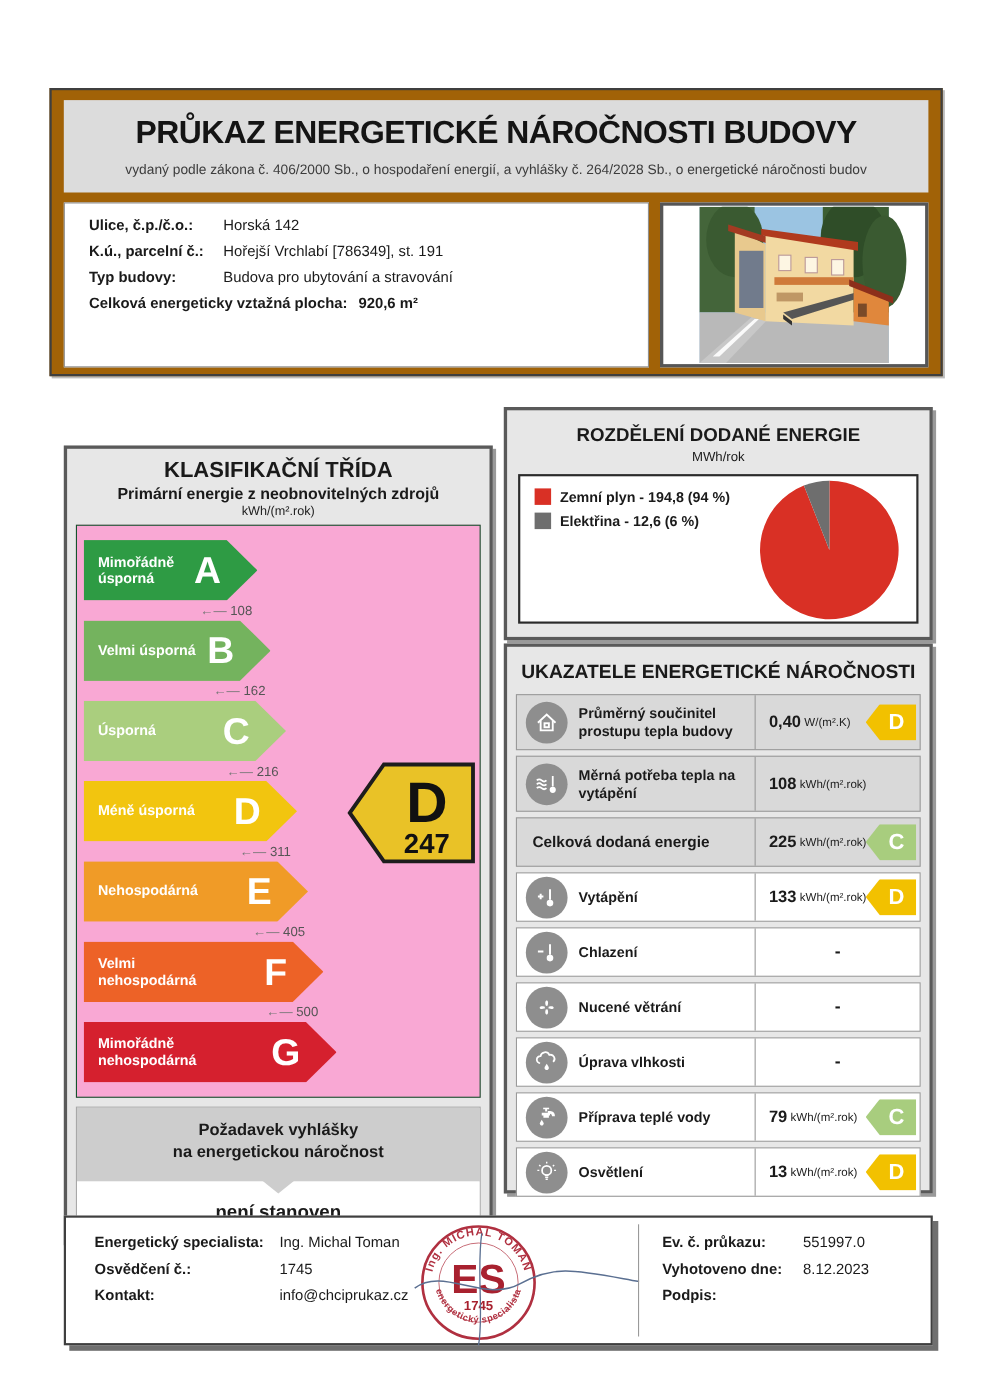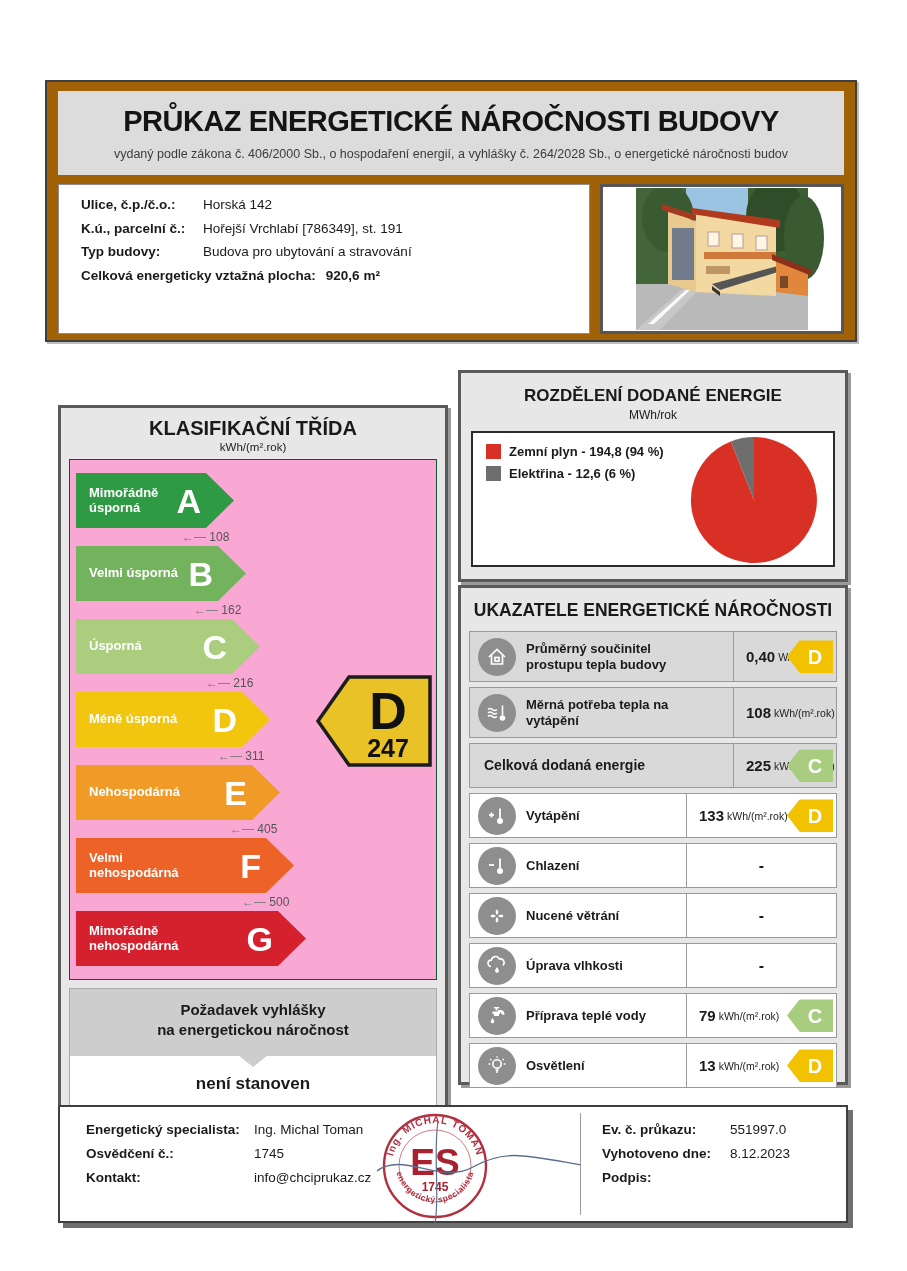--- a/index.html
+++ b/index.html
@@ -74,21 +74,21 @@
   .legend { position:absolute; left:13px; top:11px; }
   .legend-row { display:flex; align-items:center; margin-bottom:7px; }
   .legend-swatch { width:15px; height:15px; margin-right:8px; flex:none; }
   .legend-row span.txt { font-weight:bold; font-size:13px; }
   .pie-svg { position:absolute; right:14px; top:2px; }
   
   #ind-panel { left:458px; top:585px; width:390px; height:500px; }
   #ind-panel .panel-title { font-size:17.5px; padding:12px 0 10px; }
   .ind-rows { margin:0 8px; display:flex; flex-direction:column; gap:5px; }
   .ind-row { display:flex; align-items:stretch; border:1px solid #9a9a9a; background:#fff; min-height:45px; }
-  .ind-row.gray { background:#d9d9d9;gap:47px; }
+  .ind-row.gray { background:#d9d9d9; }
   .ind-row.tall { min-height:51px; }
   .ind-left { flex:0 0 216px; display:flex; align-items:center; gap:10px; padding-left:8px; }
   .ind-left.noicon { padding-left:14px; }
   .ind-label { font-weight:bold; font-size:13px; line-height:1.2; }
   .ind-label.big { font-size:14px; }
   .ind-right { flex:1; border-left:1px solid #9a9a9a; display:flex; align-items:center; padding-left:12px; position:relative; }
   .ind-value { font-weight:bold; font-size:15px; }
   .ind-unit { font-size:10.5px; margin-left:3px; color:#222; }
   .ind-right.dash { justify-content:center; padding-left:0; }
   .ind-right.dash .ind-value { font-size:16px; }
@@ -172,20 +172,21 @@
         <polygon points="168,70 200,86 200,108 168,104" fill="#e0873c"></polygon>
         <polygon points="164,66 204,82 204,88 164,72" fill="#8c2f1b"></polygon>
         <rect x="172" y="88" width="8" height="12" fill="#7a4a28"></rect>
       </svg>
     </div>
   </div>
 </div>
 
 <div class="panel" id="class-panel">
   <div class="panel-title">KLASIFIKAČNÍ TŘÍDA</div>
+  <div class="panel-sub">Primární energie z neobnovitelných zdrojů</div>
   <div class="panel-unit">kWh/(m².rok)</div>
   <div class="arrows-box">
 
     <div class="cls-arrow w-a">
       <span class="cls-label">Mimořádně úsporná</span>
       <span class="cls-letter">A</span>
     </div>
     <div class="thr thr-a">108</div>
 
     <div class="cls-arrow w-b">

